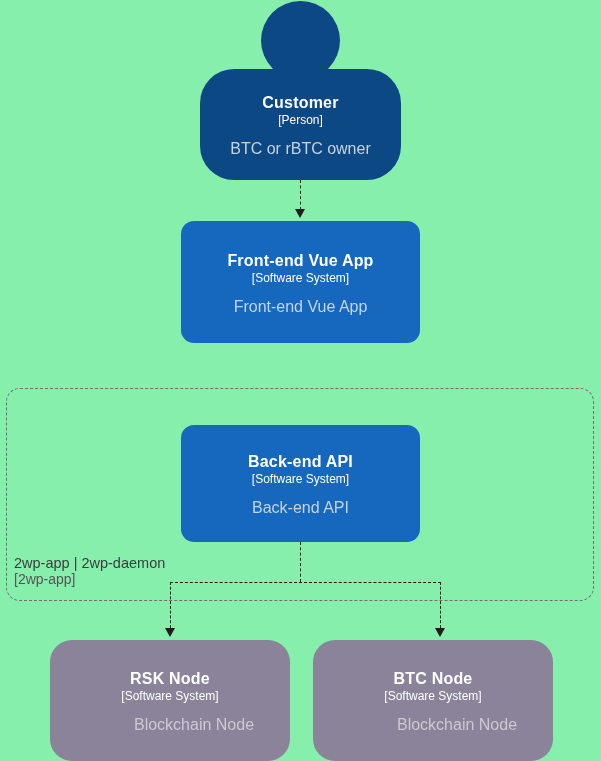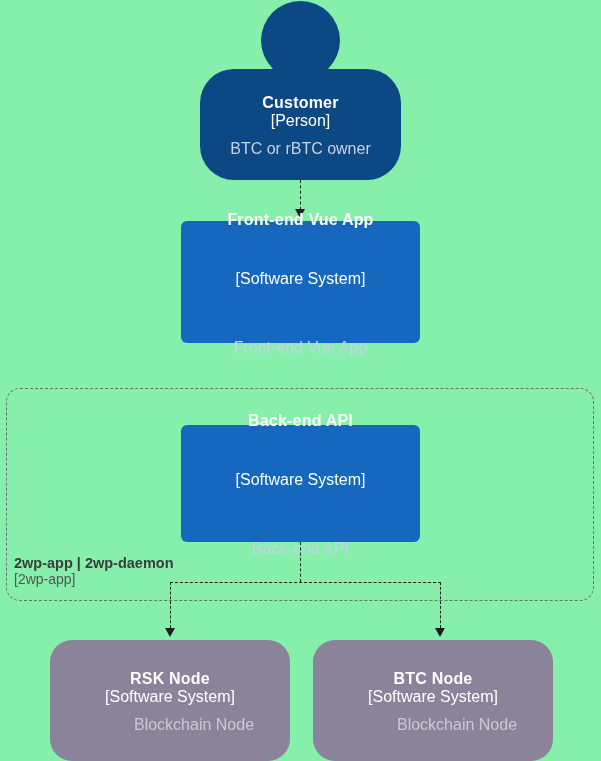--- a/index.html
+++ b/index.html
@@ -32,21 +32,21 @@
     padding: 0 10px;
   }
   .node .nm {
     font-size: 16px;
     font-weight: bold;
     color: #ffffff;
     line-height: 19px;
     letter-spacing: 0.2px;
   }
   .node .tp {
-    font-size: 16px;
+    font-size: 12px;
     font-weight: normal;
     color: #ffffff;
     line-height: 15px;
     margin-top: 1px;
   }
   .node .ds {
     font-size: 16px;
     color: #c8d4e3;
     line-height: 14px;
     margin-top: 14px;
@@ -60,22 +60,21 @@
   }
   .person-body {
     background: #0b4884;
     border-radius: 34px;
   }
   .person-body .ds { color: #c6d3e2; }
 
   
   .sys-blue {
     background: #1568bd;
-    border-radius: 6px;
-    gap: 41px;
+    border-radius: 13px;
   }
   .sys-blue .ds { color: #c3d4e7; }
 
   
   .sys-grey {
     background: #8a839a;
     border-radius: 22px;
   }
   .sys-grey .ds { color: #ccc8d4; padding-left: 48px; }
 
@@ -87,21 +86,21 @@
     border-radius: 14px;
     background: transparent;
   }
   .boundary-label {
     position: absolute;
     text-align: left;
     white-space: nowrap;
   }
   .boundary-label .bl-name {
     font-size: 14.5px;
-    font-weight: bold;
+    font-weight: normal;
     color: #3c3c3c;
     line-height: 18px;
   }
   .boundary-label .bl-type {
     font-size: 14px;
     color: #555555;
     line-height: 13px;
     margin-top: 1px;
   }
 

